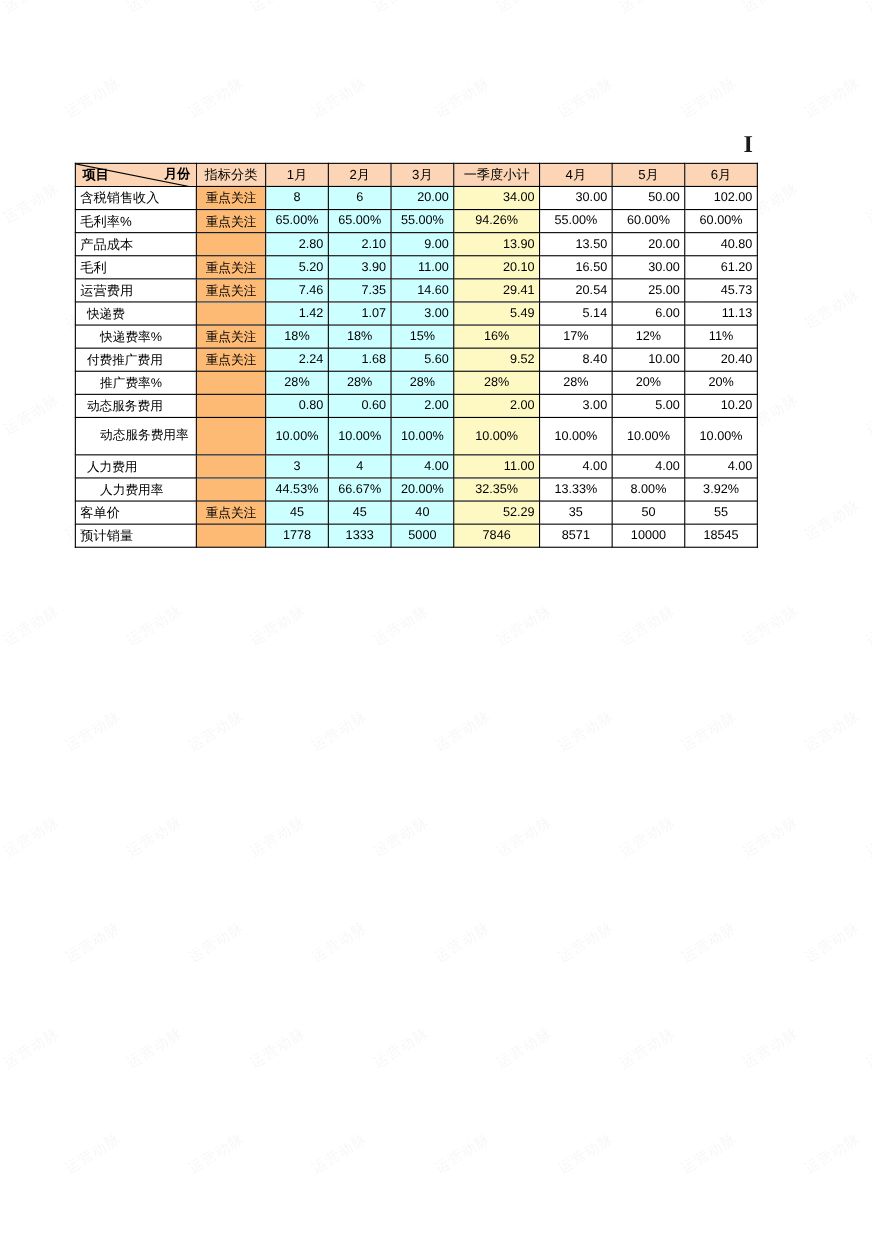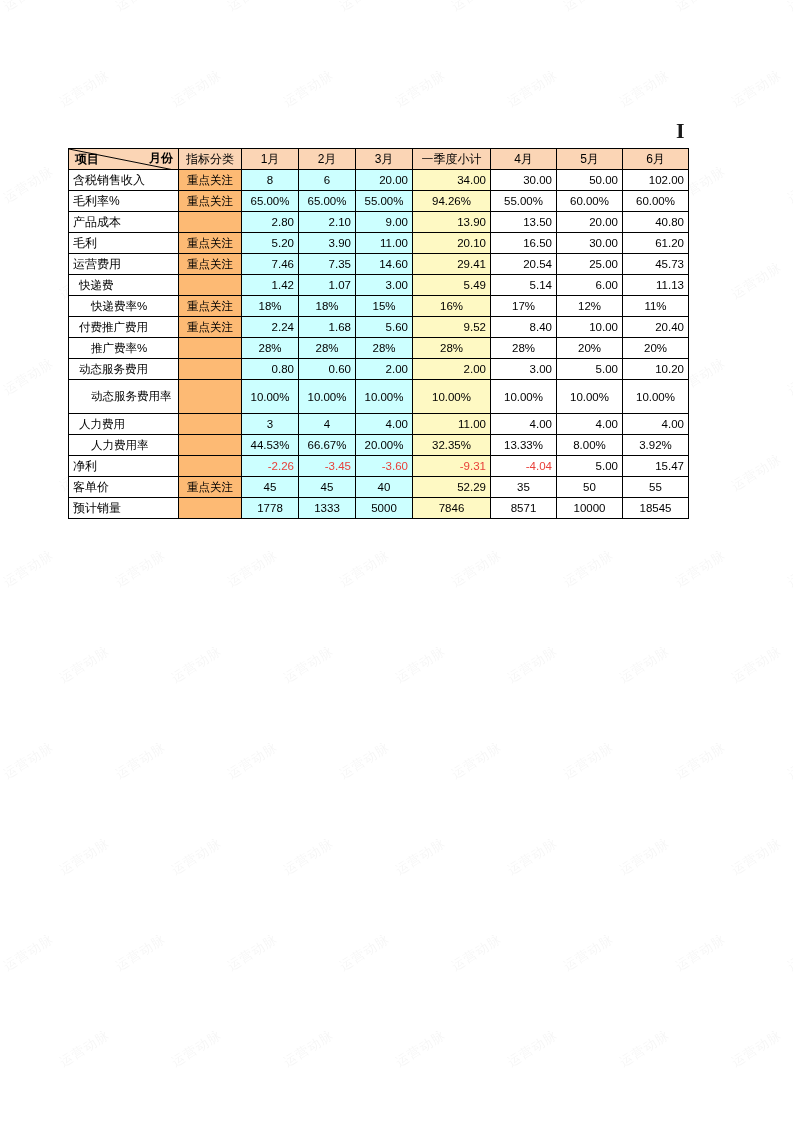--- a/index.html
+++ b/index.html
@@ -418,31 +418,20 @@
           <td class="cat"></td>
           <td class="val-cell q1 ac">44.53%</td>
           <td class="val-cell q1 ac">66.67%</td>
           <td class="val-cell q1 ac">20.00%</td>
           <td class="val-cell sum ac">32.35%</td>
           <td class="val-cell val ac">13.33%</td>
           <td class="val-cell val ac">8.00%</td>
           <td class="val-cell val ac">3.92%</td>
         </tr>
         <tr>
-          <td class="item bold">净利</td>
-          <td class="cat"></td>
-          <td class="val-cell q1 ar neg">-2.26</td>
-          <td class="val-cell q1 ar neg">-3.45</td>
-          <td class="val-cell q1 ar neg">-3.60</td>
-          <td class="val-cell sum ar neg">-9.31</td>
-          <td class="val-cell val ar neg">-4.04</td>
-          <td class="val-cell val ar">5.00</td>
-          <td class="val-cell val ar">15.47</td>
-        </tr>
-        <tr>
           <td class="item bold">客单价</td>
           <td class="cat">重点关注</td>
           <td class="val-cell q1 ac">45</td>
           <td class="val-cell q1 ac">45</td>
           <td class="val-cell q1 ac">40</td>
           <td class="val-cell sum ar">52.29</td>
           <td class="val-cell val ac">35</td>
           <td class="val-cell val ac">50</td>
           <td class="val-cell val ac">55</td>
         </tr>

